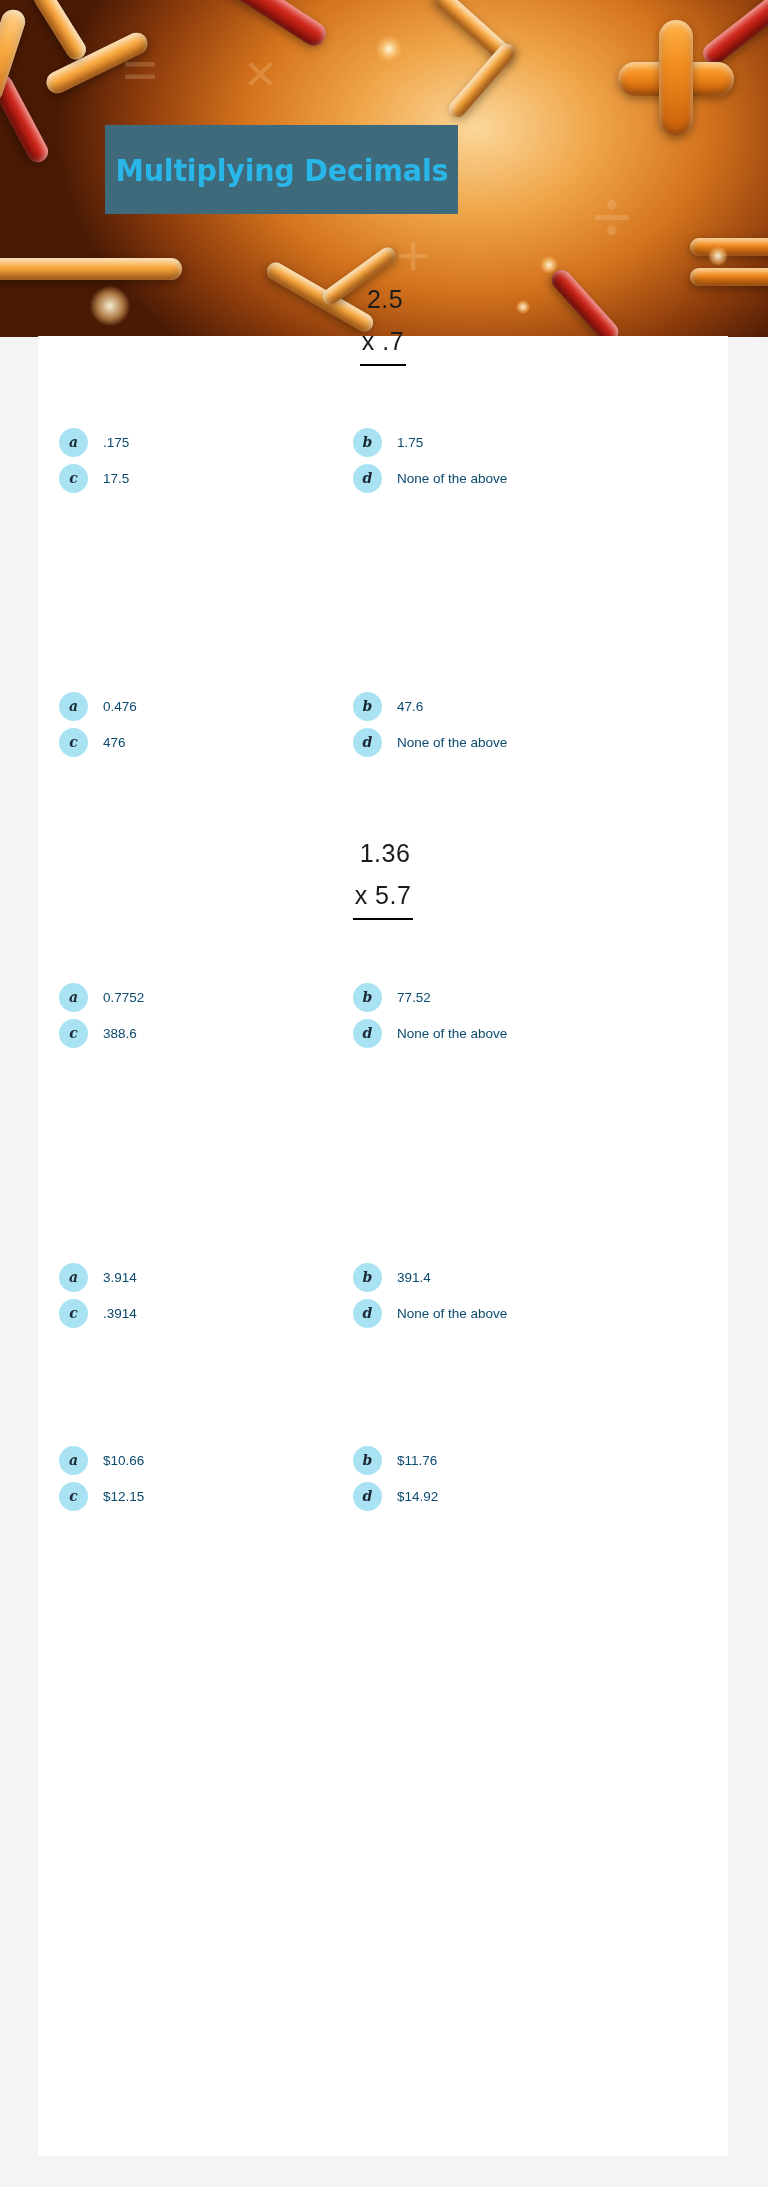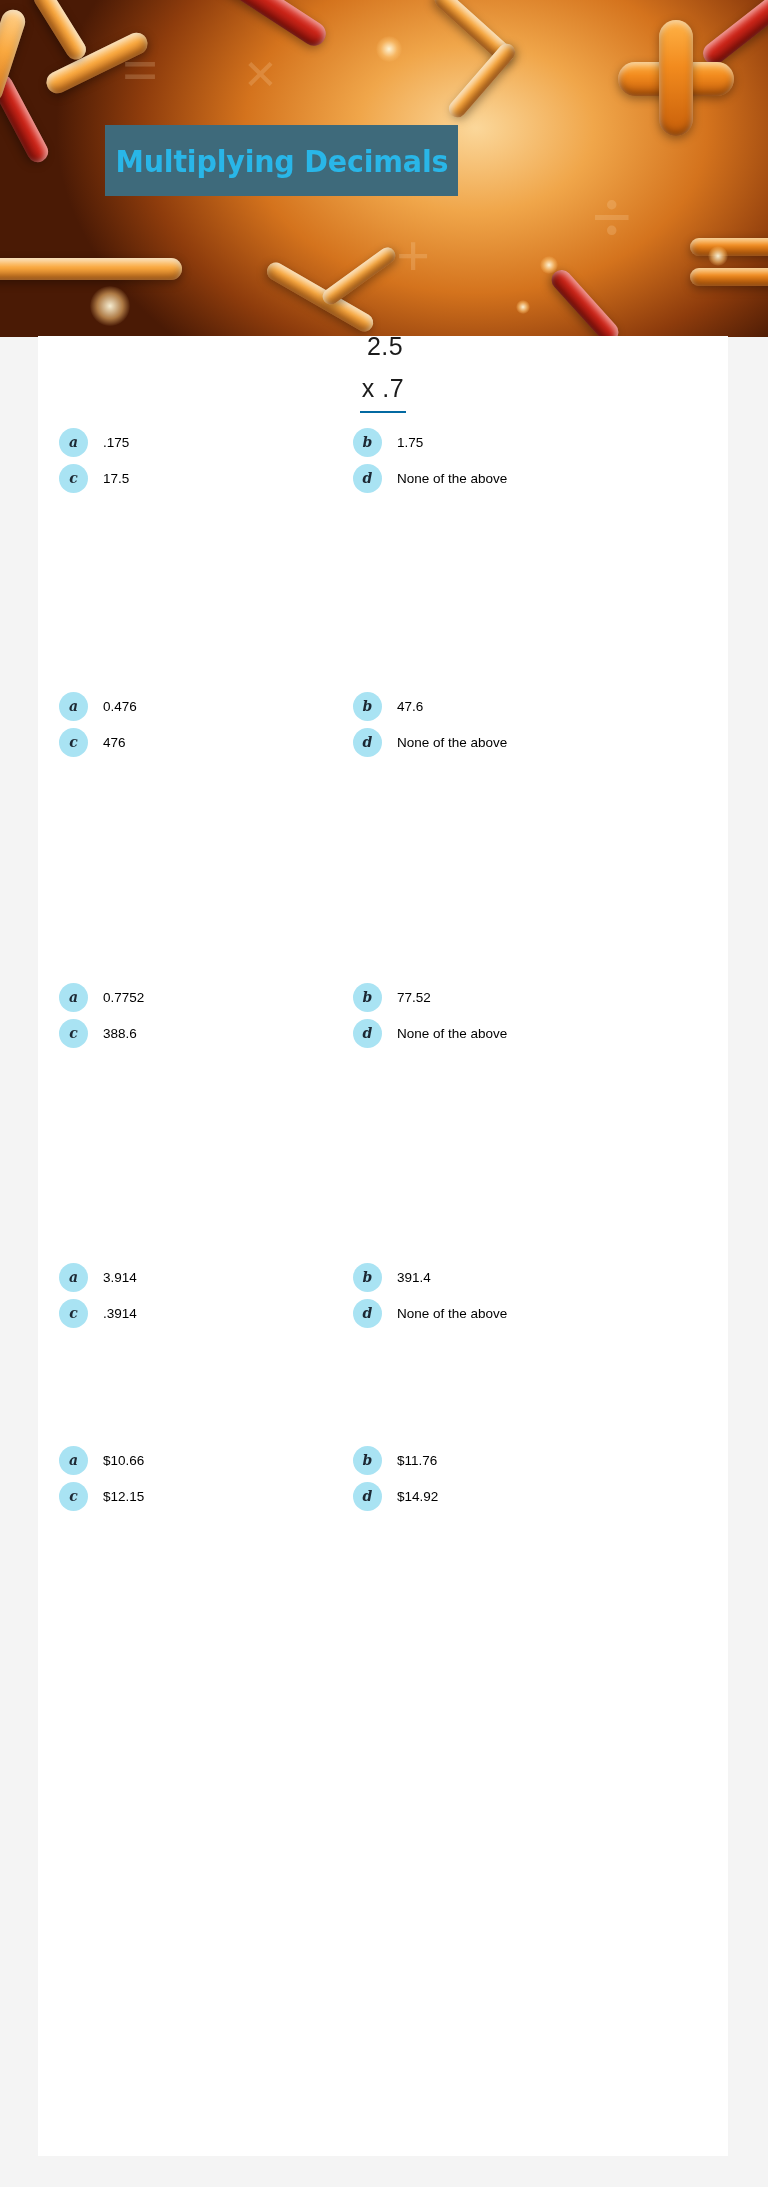--- a/index.html
+++ b/index.html
@@ -53,21 +53,21 @@
     font-weight: 700;
     user-select: none;
   }
 
   
   .title-banner {
     position: absolute;
     left: 105px;
     top: 125px;
     width: 353px;
-    height: 71px;
+    height: 89px;
     background: #3e6a7b;
     display: flex;
     align-items: center;
     justify-content: center;
     z-index: 6;
   }
   .title-text {
     color: #29b6e8;
     font-family: "DejaVu Sans", sans-serif;
     font-weight: 700;
@@ -104,21 +104,21 @@
   .vs-inner {
     display: inline-block;
     text-align: right;
     font-size: 25px;
     line-height: 42px;
     letter-spacing: 0.5px;
   }
   .vs-top { display: block; padding-right: 3px; }
   .vs-bot {
     display: block;
-    border-bottom: 2px solid #0369a1;
+    border-bottom: 2px solid #000000;
     padding: 0 2px 2px 2px;
   }
 
   
   .options {
     position: absolute;
     left: 0;
     width: 690px;
   }
   .opt-row {
@@ -146,21 +146,21 @@
     justify-content: center;
     font-family: "DejaVu Serif", serif;
     font-style: italic;
     font-weight: 700;
     font-size: 14px;
     margin-right: 15px;
   }
   .opt-label {
     font-family: "Liberation Sans", sans-serif;
     font-size: 13.5px;
-    color: #000000;
+    color: #0c4a6e;
     white-space: nowrap;
   }
 
   
   .word-problem {
     position: absolute;
     left: 0;
     width: 690px;
     padding: 0 31px;
   }
@@ -220,21 +220,21 @@
     <div class="outline-sym" style="left:122px;top:34px;font-size:64px;">=</div>
     <div class="outline-sym" style="left:396px;top:222px;font-size:60px;">+</div>
 
     <div class="title-banner">
       <span class="title-text">Multiplying Decimals</span>
     </div>
   </div>
 
   <div class="card">
 
-    <div class="problem" style="top:-58px;margin-top:47px;">
+    <div class="problem" style="top:-58px;">
       <div class="vertical-sum">
         <span class="vs-inner">
           <span class="vs-top">2.5</span>
           <span class="vs-bot">x .7</span>
         </span>
       </div>
     </div>
     <div class="options" style="top:88px;">
       <div class="opt-row">
         <div class="opt col-a">
@@ -274,20 +274,28 @@
           <span class="bullet">c</span>
           <span class="opt-label">476</span>
         </div>
         <div class="opt col-b">
           <span class="bullet">d</span>
           <span class="opt-label">None of the above</span>
         </div>
       </div>
     </div>
 
+    <div class="problem" style="top:496px;">
+      <div class="vertical-sum">
+        <span class="vs-inner">
+          <span class="vs-top">1.36</span>
+          <span class="vs-bot">x 5.7</span>
+        </span>
+      </div>
+    </div>
     <div class="options" style="top:643px;">
       <div class="opt-row">
         <div class="opt col-a">
           <span class="bullet">a</span>
           <span class="opt-label">0.7752</span>
         </div>
         <div class="opt col-b">
           <span class="bullet">b</span>
           <span class="opt-label">77.52</span>
         </div>

